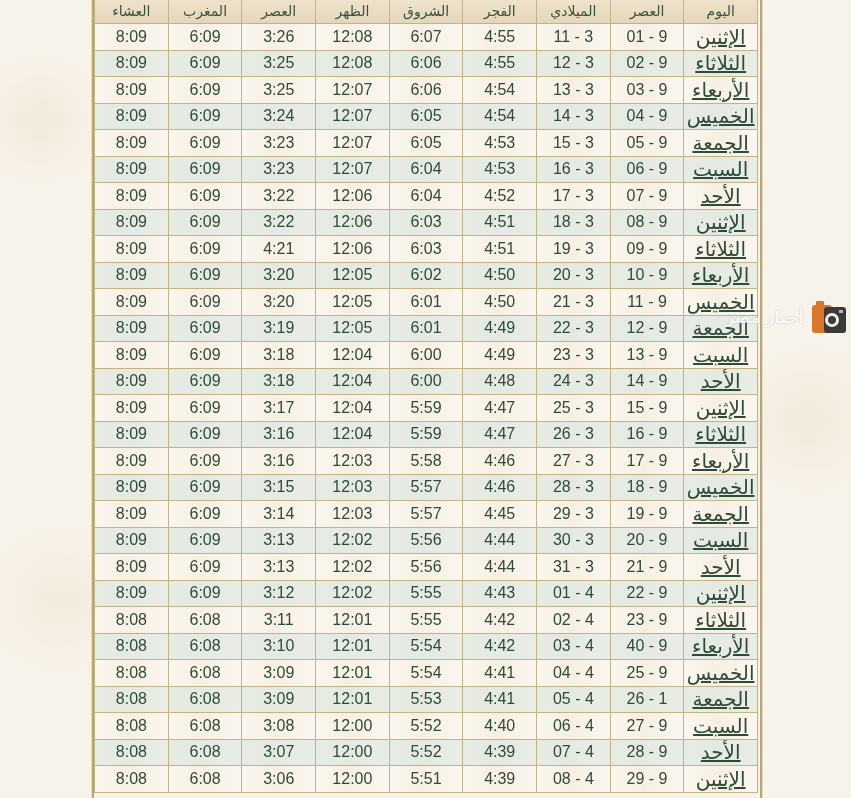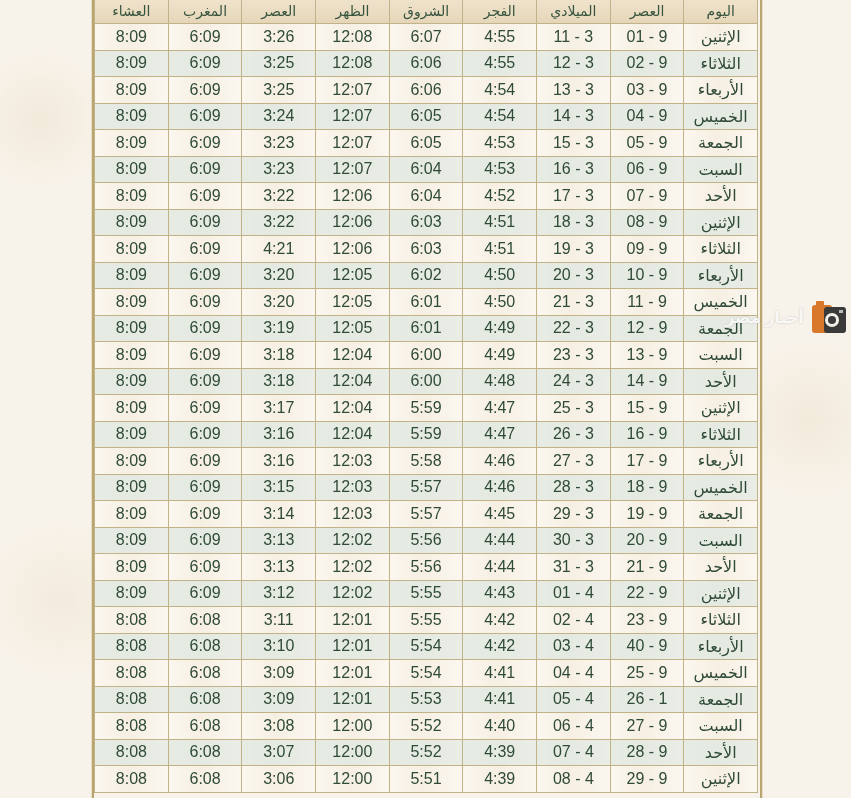--- a/index.html
+++ b/index.html
@@ -30,21 +30,21 @@
       font-size: 16px;
       color: #2f4a38;
     }
     th {
       background: linear-gradient(#efe3cc, #e6d6b8);
       color: #36533e; font-weight: normal; font-size: 14px;
       height: 24px;
     }
     tr.odd td { background: linear-gradient(90deg, #fbf7ef, #f6efe2 45%, #fbf7f0); }
     tr.even td { background: linear-gradient(90deg, #e6ebe4, #e4e9e1 45%, #e9ede6); }
-    td.day { font-size: 16px; color: #2f4a38; }
+    td.day { font-size: 20px; color: #2f4a38; text-decoration: underline; }
     .watermark {
       position: absolute; left: 688px; top: 296px; width: 160px; height: 42px;
       display: flex; align-items: center; justify-content: flex-end; pointer-events: none;
     }
     .wm-text {
       color: rgba(255,255,255,0.85); font-weight: bold; font-size: 16px;
       text-shadow: 0 0 2px rgba(120,120,120,0.4);
       margin-right: 6px; direction: rtl;
     }
     .wm-logo { width: 38px; height: 36px; position: relative; }

